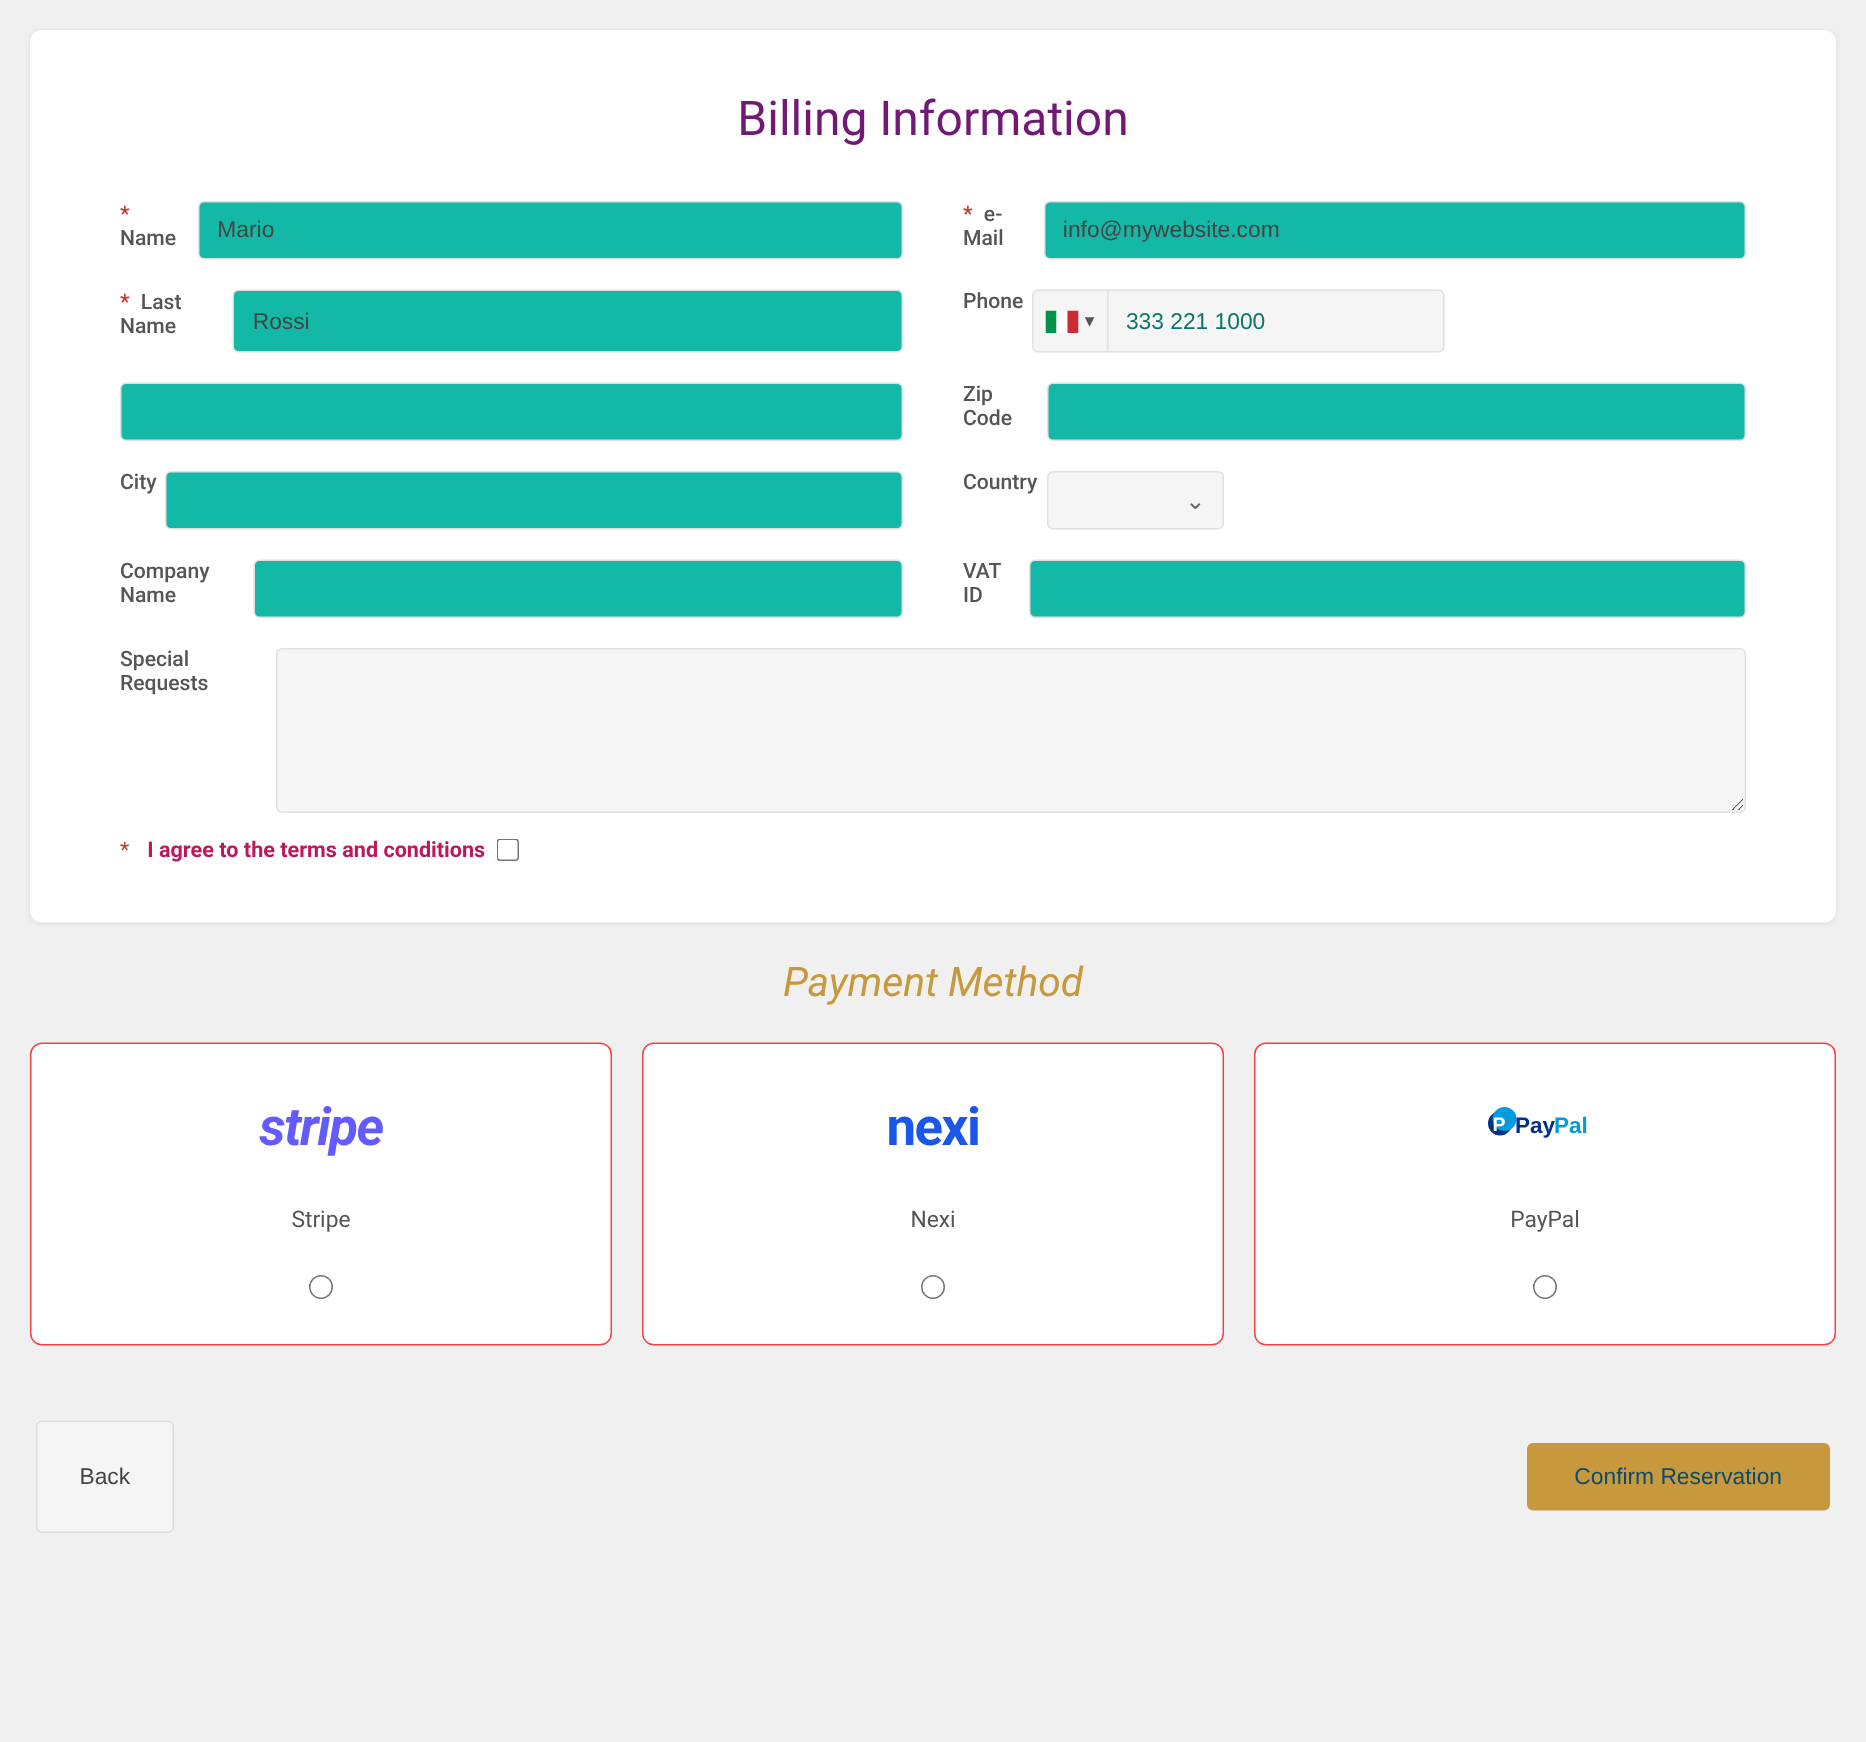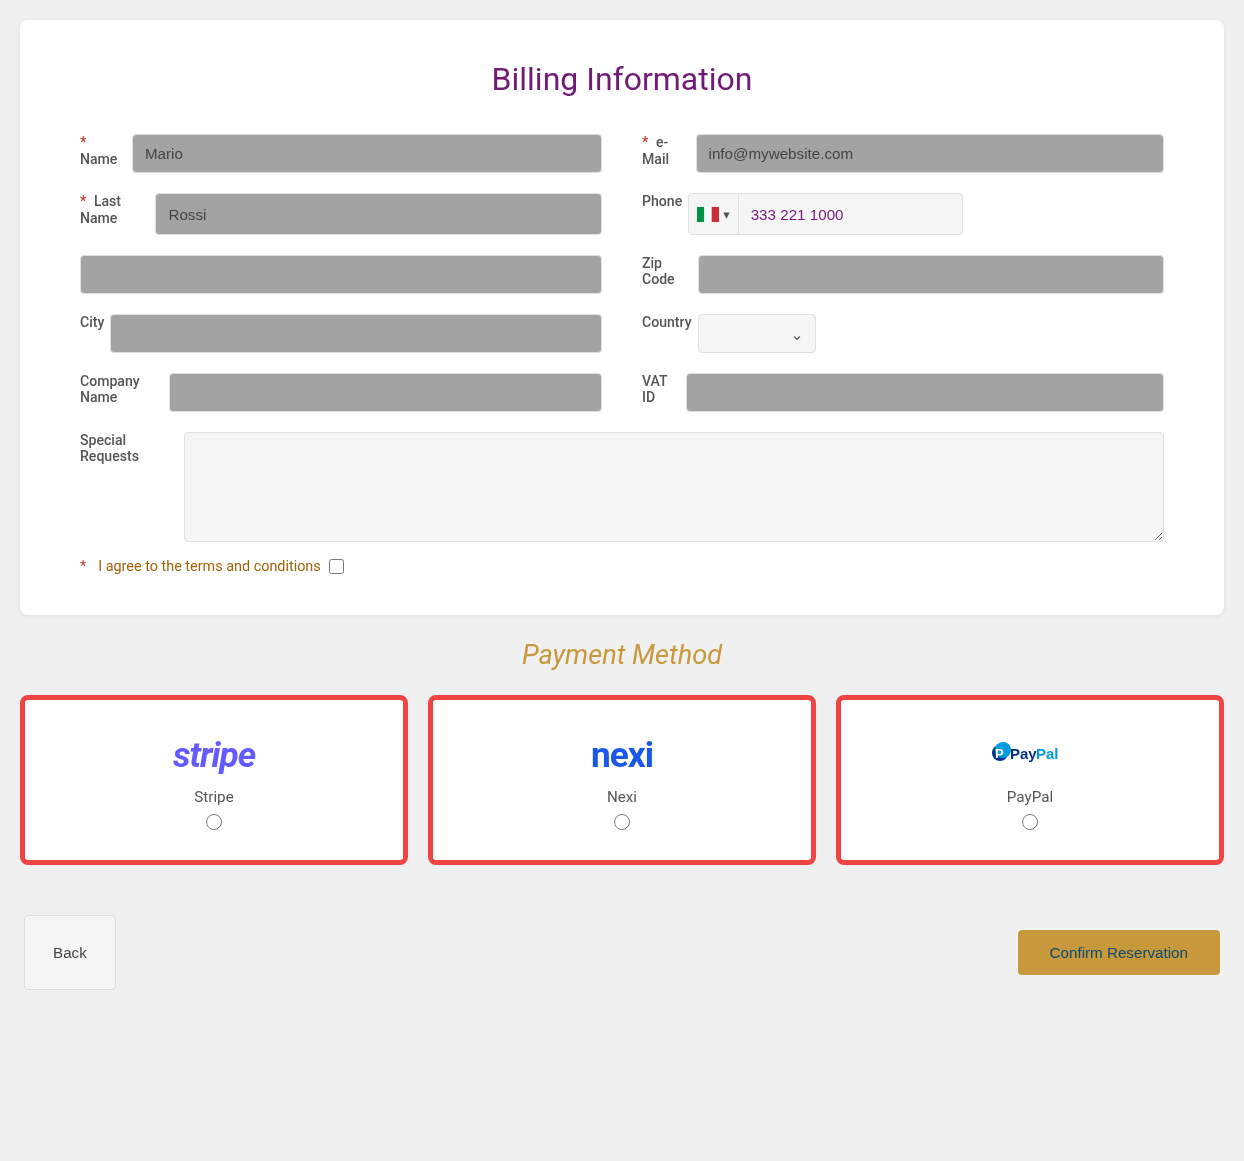--- a/index.html
+++ b/index.html
@@ -44,21 +44,21 @@
       font-size: 0.88rem;
       color: #555;
       font-weight: 500;
     }
     .required-star {
       color: #c0392b;
       margin-right: 4px;
       font-size: 0.9rem;
     }
     .form-input {
-      background: #a3a3a3;
+      background: #14b8a6;
       border: 1px solid #e0e0e0;
       border-radius: 4px;
       padding: 10px 12px;
       font-size: 0.95rem;
       color: #444;
       outline: none;
       width: 100%;
     }
     .form-select {
       background: #f5f5f5;
@@ -117,33 +117,34 @@
     .flag-it {
       width: 22px;
       height: 15px;
       display: inline-flex;
     }
     .phone-input {
       background: transparent;
       border: none;
       padding: 10px 12px;
       font-size: 0.95rem;
-      color: #701a75;
+      color: #0f766e;
       outline: none;
       flex: 1;
     }
     .terms-row {
       display: flex;
       align-items: center;
       gap: 8px;
       margin-top: 16px;
     }
     .terms-label {
       font-size: 0.9rem;
-      color: #a16207;
+      color: #be185d;
+      font-weight: bold;
     }
     .terms-checkbox {
       width: 15px;
       height: 15px;
       cursor: pointer;
     }
 
     
     .payment-section {
       padding: 0 0 20px 0;
@@ -156,27 +157,27 @@
       margin-bottom: 24px;
       font-style: italic;
     }
     .payment-grid {
       display: grid;
       grid-template-columns: 1fr 1fr 1fr;
       gap: 20px;
     }
     .payment-card {
       background: #fff;
-      border: 5px solid #ef4444;
+      border: 1px solid #ef4444;
       border-radius: 8px;
       padding: 30px 20px;
       display: flex;
       flex-direction: column;
       align-items: center;
-      gap: 8px;
+      gap: 28px;
     }
     .payment-logo {
       height: 50px;
       display: flex;
       align-items: center;
       justify-content: center;
     }
     .stripe-logo {
       font-size: 2.2rem;
       font-weight: 700;

